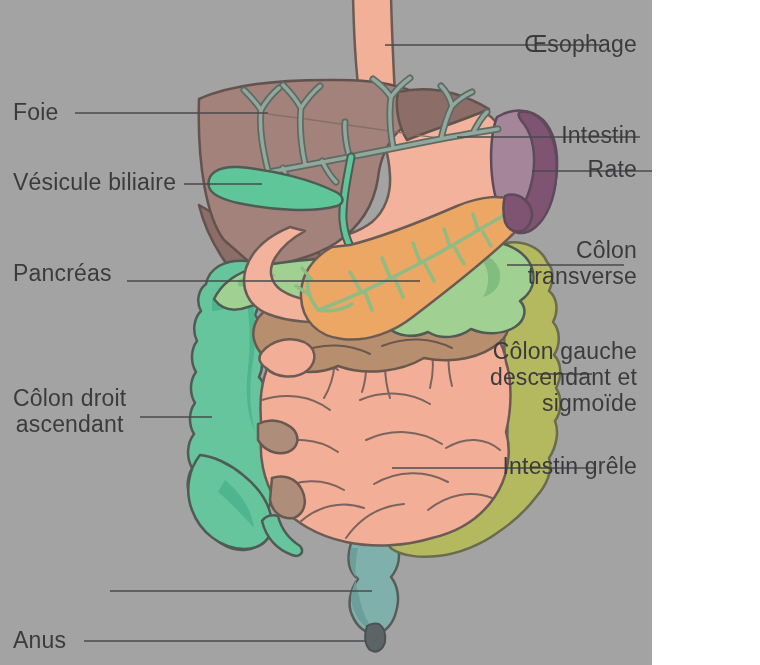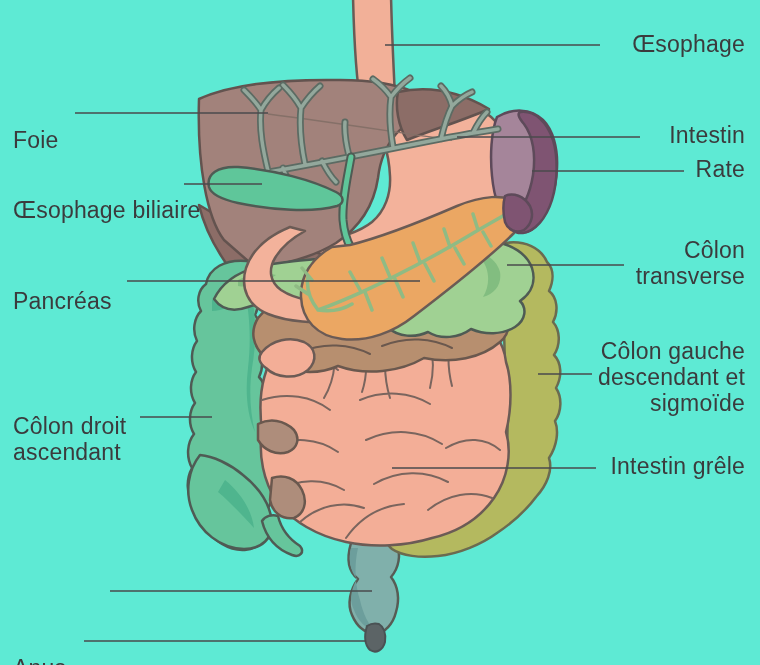--- a/index.html
+++ b/index.html
@@ -1,21 +1,21 @@
 <!DOCTYPE html>
 <html><head>
 <meta charset="utf-8">
 <style>
   html,body{margin:0;padding:0;background:#ffffff;}
-  .fig{position:relative;width:760px;height:665px;background:#5eead4;overflow:hidden;
+  .fig{position:relative;width:652px;height:665px;background:#a3a3a3;overflow:hidden;
        font-family:"Liberation Sans","DejaVu Sans",sans-serif;}
   .fig svg{position:absolute;left:0;top:0;}
   .lbl{position:absolute;font-size:23px;line-height:26px;color:#3B3B3D;
        white-space:pre-line;letter-spacing:.2px;}
-  .lbl.left{left:13px;text-align:left;margin-top:28px;}
+  .lbl.left{left:13px;text-align:center;}
   .lbl.right{right:15px;text-align:right;}
   
   .o    {stroke:#6B5B55;stroke-width:2.5;stroke-linejoin:round;}
   .liv  {stroke:#63534F;stroke-width:2.5;stroke-linejoin:round;}
   .spl  {stroke:#5E4A5A;stroke-width:2.5;stroke-linejoin:round;}
   .grn  {stroke:#4F5B54;stroke-width:2.5;stroke-linejoin:round;}
   .olv  {stroke:#6B6B50;stroke-width:2.5;stroke-linejoin:round;}
   .brn  {stroke:#6A584E;stroke-width:2.5;stroke-linejoin:round;}
   .brn-l{stroke:#6A584E;stroke-width:2;fill:none;stroke-linecap:round;}
   .sal-l{stroke:#7A655E;stroke-width:2;fill:none;stroke-linecap:round;}
@@ -180,21 +180,21 @@
     <line class="leader" x1="457" y1="137" x2="640" y2="137"></line>
     <line class="leader" x1="532" y1="171" x2="684" y2="171"></line>
     <line class="leader" x1="507" y1="265" x2="624" y2="265"></line>
     <line class="leader" x1="538" y1="374" x2="592" y2="374"></line>
     <line class="leader" x1="392" y1="468" x2="596" y2="468"></line>
   </g>
 </svg>
 
   <div class="lbl right" style="top:31px">Œsophage</div>
   <div class="lbl left" style="top:99px">Foie</div>
-  <div class="lbl left" style="top:169px">Œsophage biliaire</div>
+  <div class="lbl left" style="top:169px">Vésicule biliaire</div>
   <div class="lbl right" style="top:122px">Intestin</div>
   <div class="lbl right" style="top:156px">Rate</div>
   <div class="lbl left" style="top:260px">Pancréas</div>
   <div class="lbl right" style="top:237px">Côlon
 transverse</div>
   <div class="lbl right" style="top:338px">Côlon gauche
 descendant et
 sigmoïde</div>
   <div class="lbl left" style="top:385px">Côlon droit
 ascendant</div>

